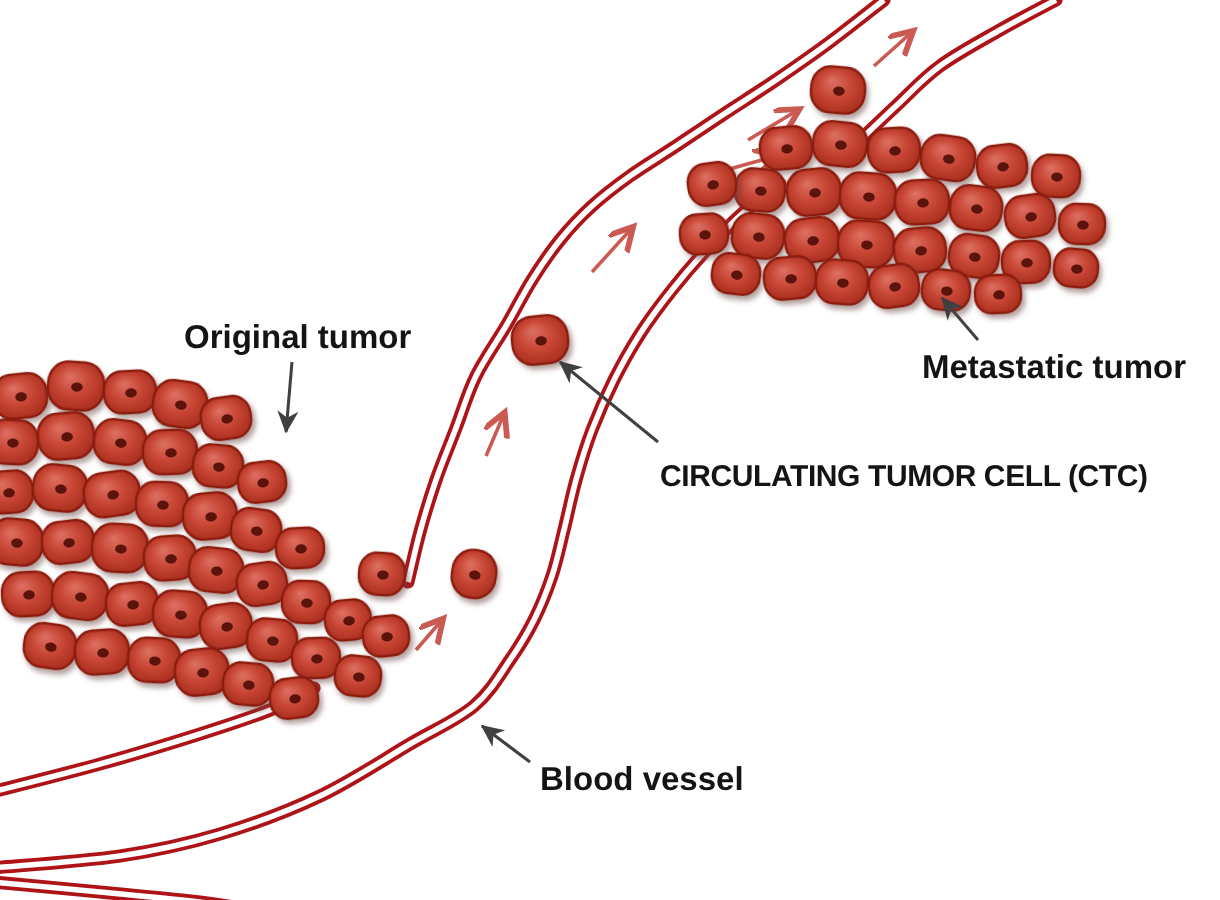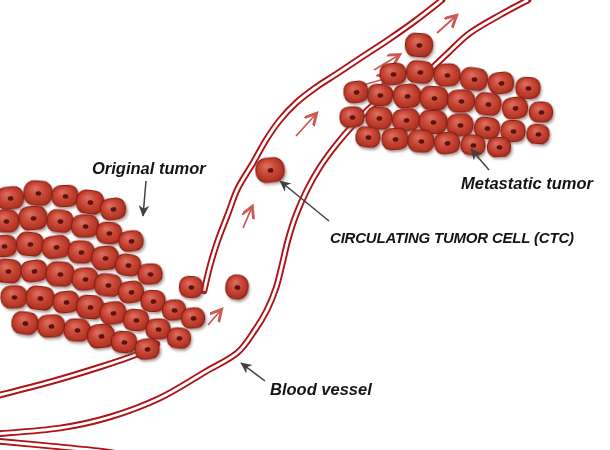--- a/index.html
+++ b/index.html
@@ -1,17 +1,17 @@
 <!DOCTYPE html>
 <html><head>
 <meta charset="utf-8">
 <style>
   html,body{margin:0;padding:0;background:#fff;}
   .stage{position:relative;width:610px;height:450px;background:#fff;overflow:hidden;
-         font-family:"Liberation Sans",sans-serif;font-style:italic;}
+         font-family:"Liberation Sans",sans-serif;}
   svg{display:block;}
   text.diagram-label{font-family:"Liberation Sans",sans-serif;font-weight:700;
                      fill:#141414;font-size:16.5px;}
   text.diagram-label.caps{font-size:15px;letter-spacing:-0.2px;}
 </style>
 </head>
 <body>
 
 <div class="stage">
   <svg id="diagram-svg" width="610" height="450" viewBox="0 0 610 450">

